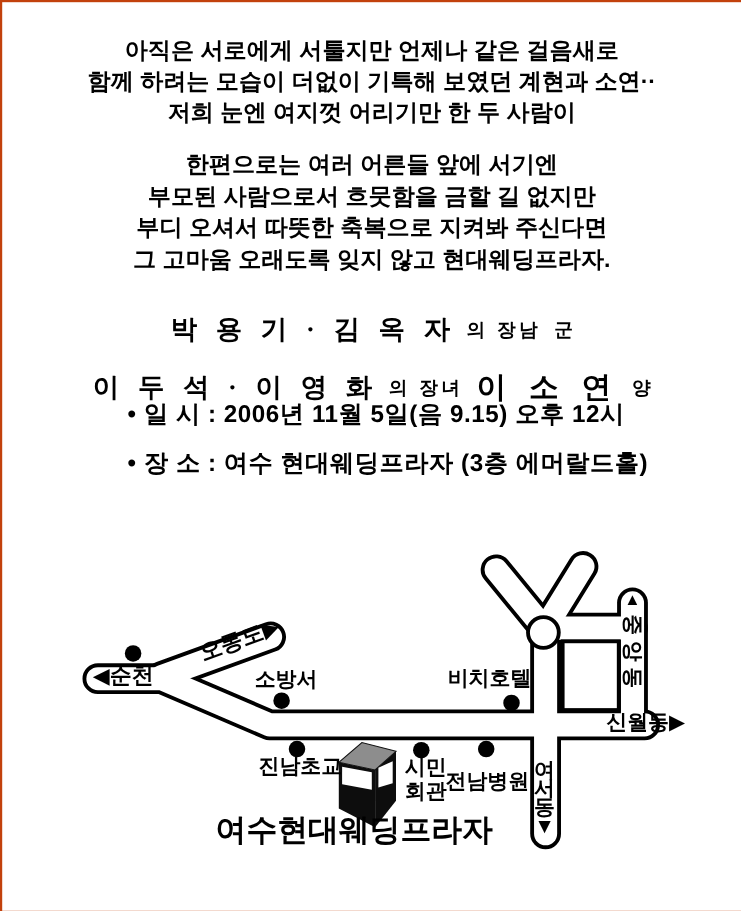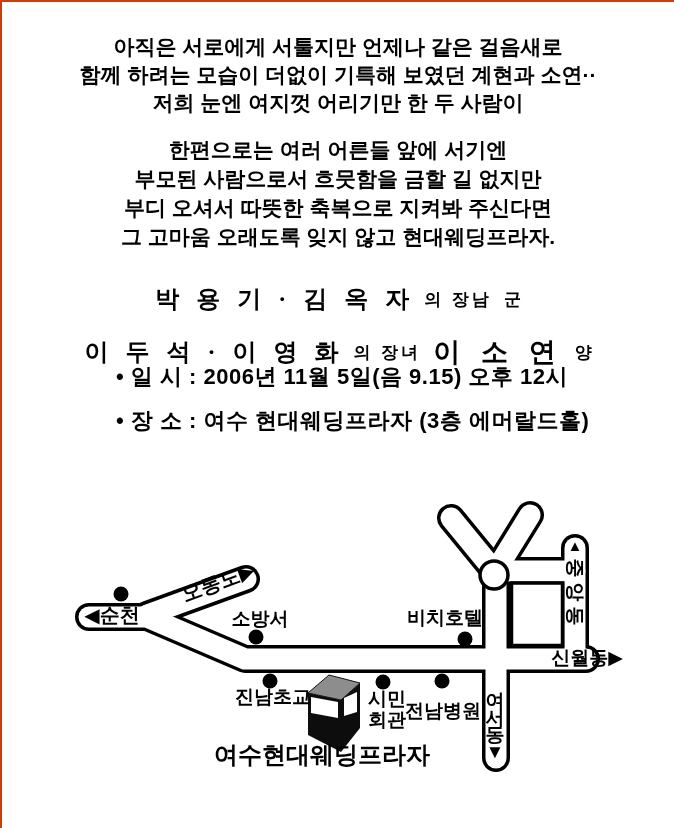--- a/index.html
+++ b/index.html
@@ -33,21 +33,21 @@
   #lbl-odongdo{left:164px;top:570px;width:104px;font-size:20px;transform:rotate(-20deg);}
   #lbl-fire{left:218px;top:606px;width:80px;}
   #lbl-beach{left:403px;top:605px;width:80px;text-align:center;}
   #lbl-jinnam{left:231px;top:686px;width:80px;font-family:Liberation Mono, monospace;}
   #lbl-simin{left:364px;top:686px;width:42px;white-space:normal;}
   #lbl-jeonnam{left:401px;top:687px;width:80px;margin-top:11px;}
   #lbl-sinwol{left:544px;top:645px;width:82px;}
   #lbl-jungang-arrow{left:561px;top:533px;width:24px;font-size:15px;}
   #lbl-jungang{left:533px;top:582px;width:80px;letter-spacing:5px;transform:rotate(90deg);}
   #lbl-yeoseo{left:482px;top:690px;width:22px;font-size:19px;line-height:17px;word-break:break-all;white-space:normal;}
-  #lbl-venue{left:175px;top:742px;width:290px;font-size:24px;letter-spacing:0px;}
+  #lbl-venue{left:175px;top:742px;width:290px;font-size:28px;letter-spacing:0px;}
   svg{position:absolute;left:0;top:0;}
 </style>
 </head>
 <body>
 
 <div id="page">
 
   <div class="abs para" id="para1">
     <div>아직은 서로에게 서툴지만 언제나 같은 걸음새로</div>
     <div>함께 하려는 모습이 더없이 기특해 보였던 계현과 소연··</div>

